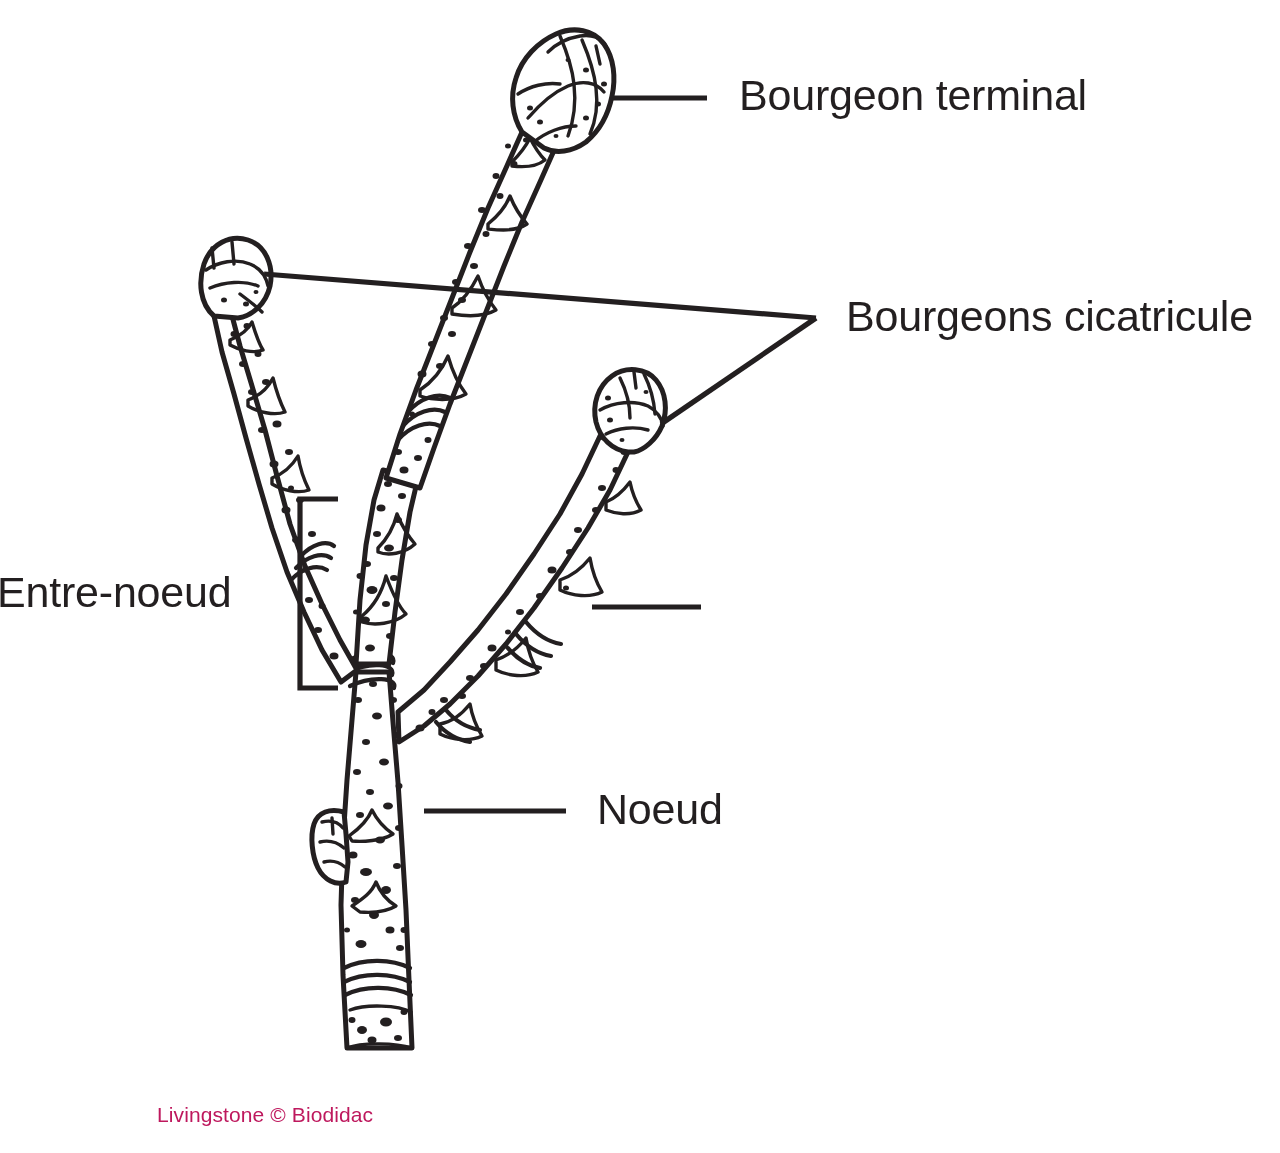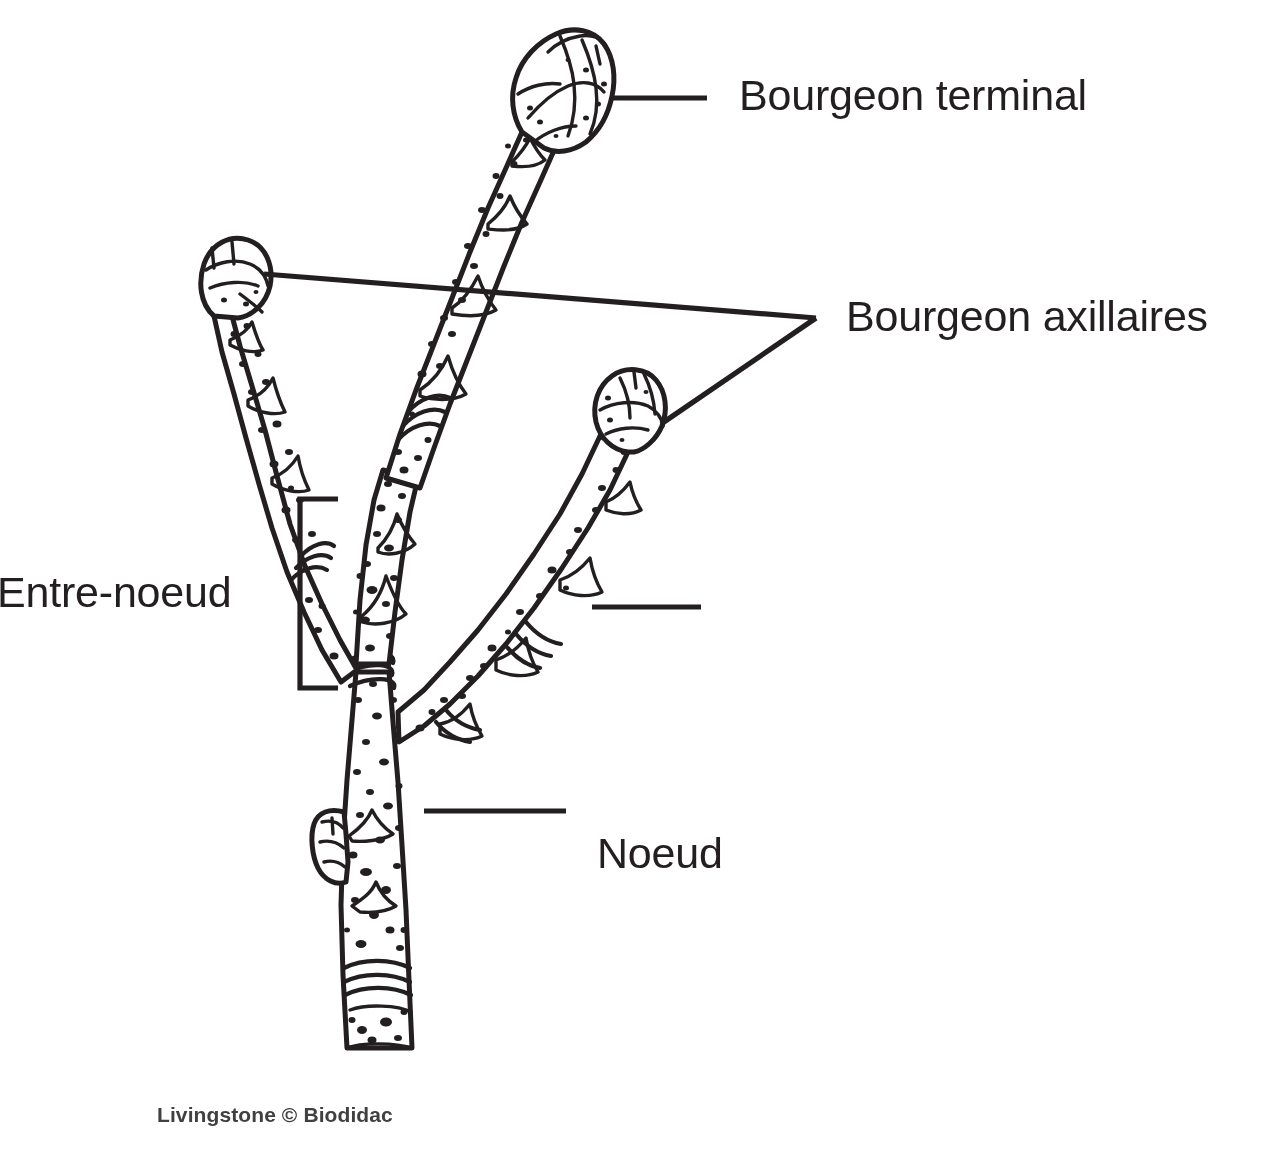--- a/index.html
+++ b/index.html
@@ -32,28 +32,28 @@
     line-height: 1;
     color: #231f20;
     white-space: nowrap;
     font-weight: 400;
     letter-spacing: -0.2px;
   }
   #label-bourgeon-terminal { left: 739px; top: 74px; }
   #label-bourgeons-axillaires { left: 846px; top: 295px; }
   #label-hile { left: 731px; top: 584px; }
   #label-entre-noeud { left: -3px; top: 571px; }
-  #label-noeud { left: 597px; top: 788px; margin-top: 44px; }
+  #label-noeud { left: 597px; top: 788px; }
   #credit {
     position: absolute;
     left: 157px;
     top: 1103px;
     font-size: 21px;
-    font-weight: bold;
-    color: #404040;
+    font-weight: normal;
+    color: #be185d;
     white-space: nowrap;
     letter-spacing: 0.1px;
   }
   .fillink { fill: #231f20; stroke: none; }
   .leader { stroke: #231f20; stroke-width: 5.2; fill: none; stroke-linecap: butt; }
   .bracket { stroke: #231f20; stroke-width: 5.2; fill: none; stroke-linecap: butt; stroke-linejoin: miter; }
   .outline { stroke: #231f20; stroke-width: 5; fill: #ffffff; stroke-linejoin: round; stroke-linecap: round; }
   .outline-thin { stroke: #231f20; stroke-width: 3.4; fill: none; stroke-linejoin: round; stroke-linecap: round; }
   .scarline { stroke: #231f20; stroke-width: 4.2; fill: none; stroke-linecap: round; }
 </style>
@@ -347,21 +347,21 @@
       <line class="leader" x1="661" y1="424" x2="816" y2="318"></line>
       <line class="leader" x1="592" y1="607" x2="701" y2="607"></line>
       <line class="leader" x1="424" y1="811" x2="566" y2="811"></line>
       <polyline class="bracket" points="338,499 300,499 300,688 338,688"></polyline>
     </g>
 
   </svg>
 
   <div class="label" id="label-bourgeon-terminal">Bourgeon terminal</div>
 
-  <div class="label" id="label-bourgeons-axillaires">Bourgeon axillaires</div>
+  <div class="label" id="label-bourgeons-axillaires">Bourgeons cicatricule</div>
 
 
   <div class="label" id="label-entre-noeud">Entre-noeud</div>
 
   <div class="label" id="label-noeud">Noeud</div>
 
   <div id="credit">Livingstone © Biodidac</div>
 
 </div>
 

